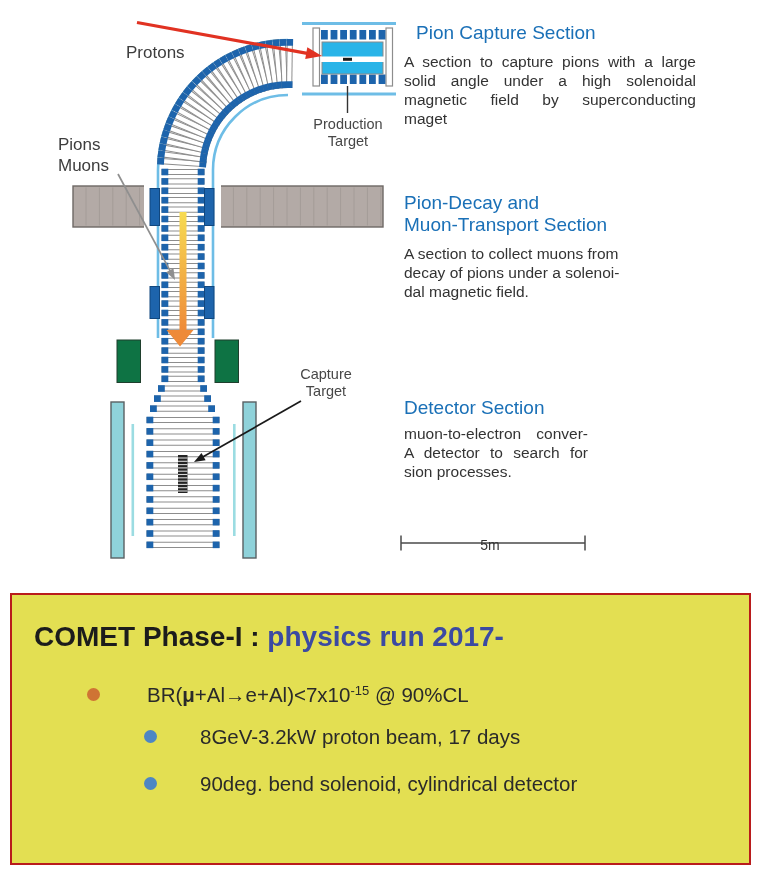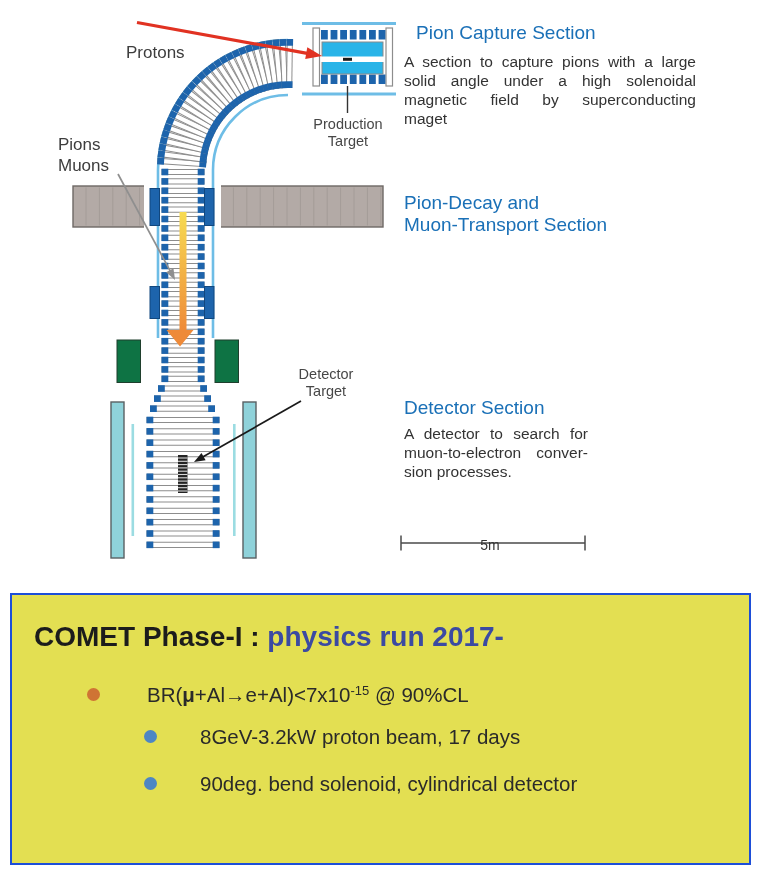--- a/index.html
+++ b/index.html
@@ -8,21 +8,21 @@
   svg{position:absolute;left:0;top:0;}
 
   .lbl{position:absolute;color:#3d3d3d;font-size:17px;line-height:21px;}
   .lbl.small{font-size:14.5px;line-height:16.5px;color:#474747;text-align:center;}
 
   .sec-title{position:absolute;color:var(--head-blue);font-size:19px;line-height:21.5px;font-weight:400;}
   .sec-body{position:absolute;color:#333;font-size:15.5px;line-height:19px;}
   .sec-body .j{text-align:justify;text-align-last:justify;}
 
   .sumbox{position:absolute;left:10px;top:593px;width:741px;height:272px;
-          background:var(--box-yellow);border:2px solid #1d4ed8;box-sizing:border-box;}
+          background:var(--box-yellow);border:2px solid #b91c1c;box-sizing:border-box;}
   .sumtitle{position:absolute;left:22px;top:26px;font-size:28px;font-weight:bold;color:#1c1c1c;white-space:nowrap;}
   .sumtitle .accent{color:var(--accent-blue);}
   .b-row{position:absolute;display:flex;align-items:center;height:27px;font-size:20.5px;color:#2a2a2a;white-space:nowrap;}
   .dot{width:13px;height:13px;border-radius:50%;flex:0 0 13px;}
   .dot.orange{background:var(--bullet-orange);}
   .dot.blue{background:var(--bullet-blue);}
   .b-row .txt{margin-left:45px;}
   .sup{font-size:13px;vertical-align:7px;}
   .mu{font-weight:bold;}
 </style>
@@ -422,47 +422,52 @@
     <div>Pions</div>
     <div>Muons</div>
   </div>
 
   <div class="lbl small" style="left:301px;top:116px;width:94px;">
     <div>Production</div>
     <div>Target</div>
   </div>
 
   <div class="lbl small" style="left:281px;top:366px;width:90px;">
-    <div>Detector</div>
+    <div>Capture</div>
     <div>Target</div>
   </div>
 
   <div class="lbl small" style="left:462px;top:537px;width:56px;font-size:14px;color:#333;">5m</div>
 
   <div class="sec-title" style="left:404px;top:22px;margin-left:12px;">
     <div>Pion Capture Section</div>
   </div>
   <div class="sec-body" style="left:404px;top:52px;width:292px;">
     <div class="j">A section to capture pions with a large</div>
     <div class="j">solid angle under a high solenoidal</div>
     <div class="j">magnetic field by superconducting</div>
     <div>maget</div>
   </div>
 
   <div class="sec-title" style="left:404px;top:192px;">
     <div>Pion-Decay and</div>
     <div>Muon-Transport Section</div>
   </div>
+  <div class="sec-body" style="left:404px;top:244px;width:232px;">
+    <div>A section to collect muons from</div>
+    <div>decay of pions under a solenoi-</div>
+    <div>dal magnetic field.</div>
+  </div>
 
   <div class="sec-title" style="left:404px;top:397px;">
     <div>Detector Section</div>
   </div>
   <div class="sec-body" style="left:404px;top:424px;width:184px;">
+    <div class="j">muon-to-electron conver-</div>
     <div class="j">A detector to search for</div>
-    <div class="j">muon-to-electron conver-</div>
     <div>sion processes.</div>
   </div>
 
   <div class="sumbox">
     <div class="sumtitle">
       <span>COMET Phase-I :</span><span class="accent"> physics run 2017-</span>
     </div>
 
     <div class="b-row" style="left:75px;top:86px;">
       <span class="dot orange"></span>

